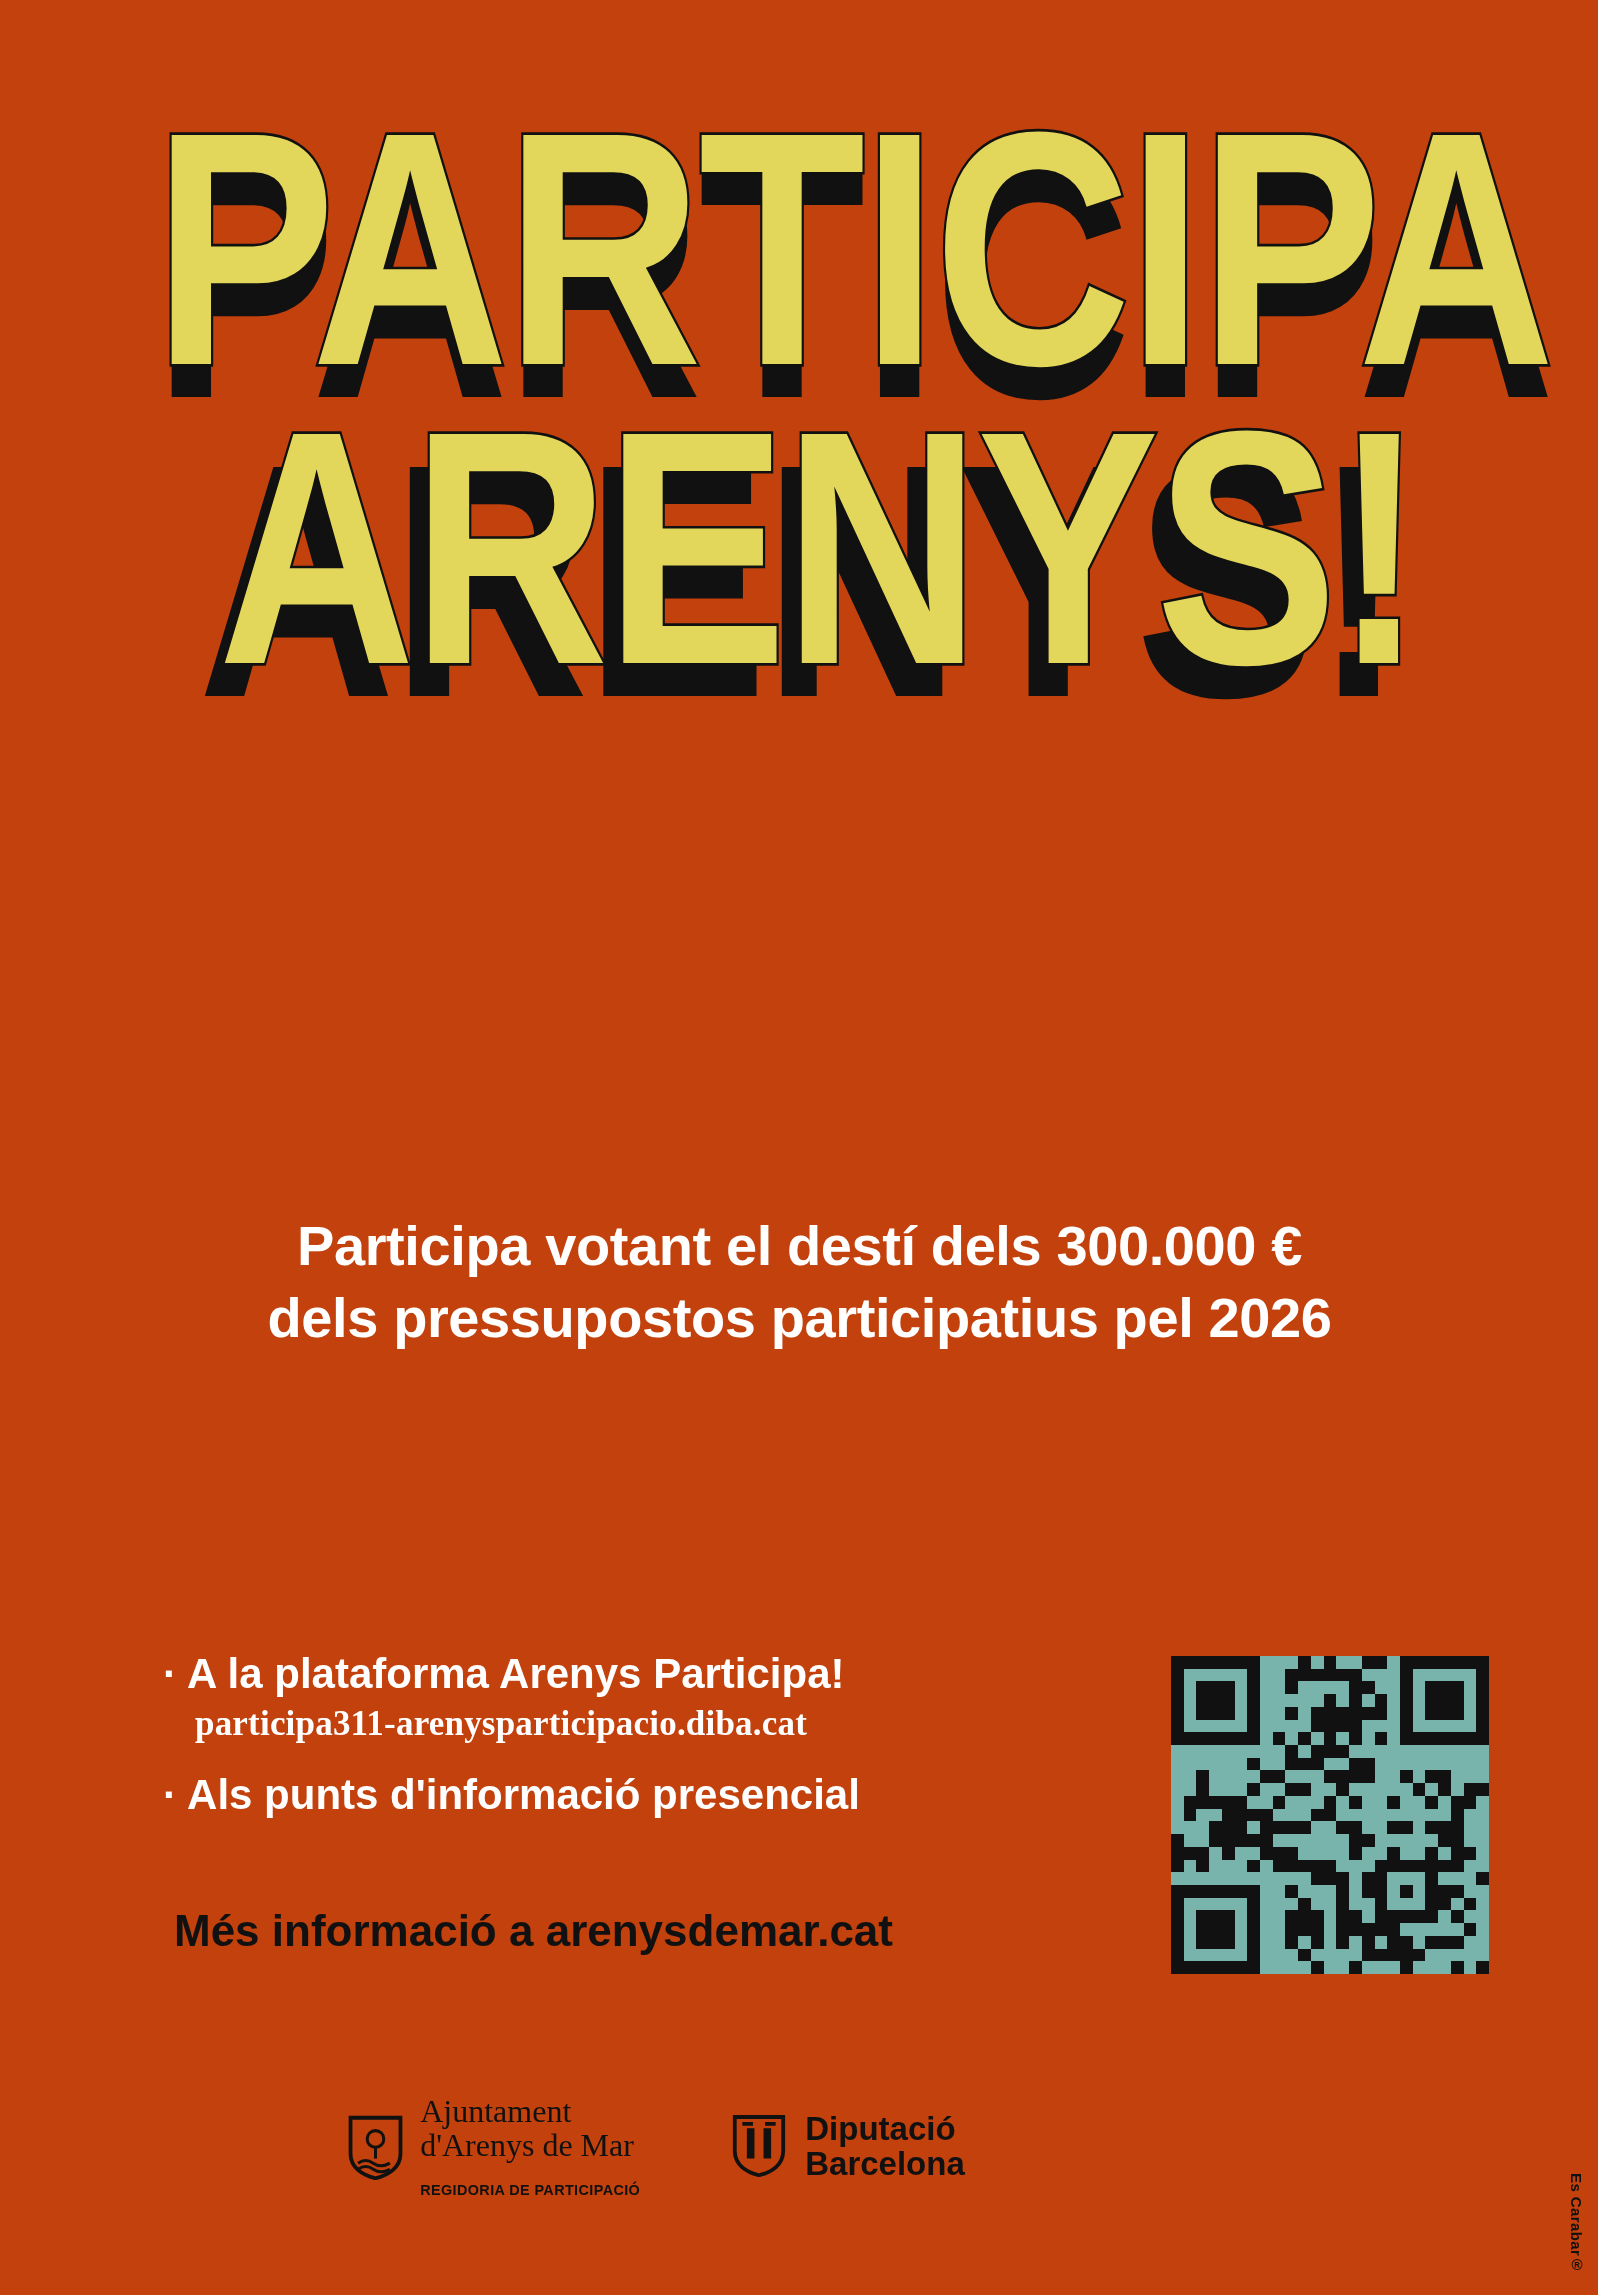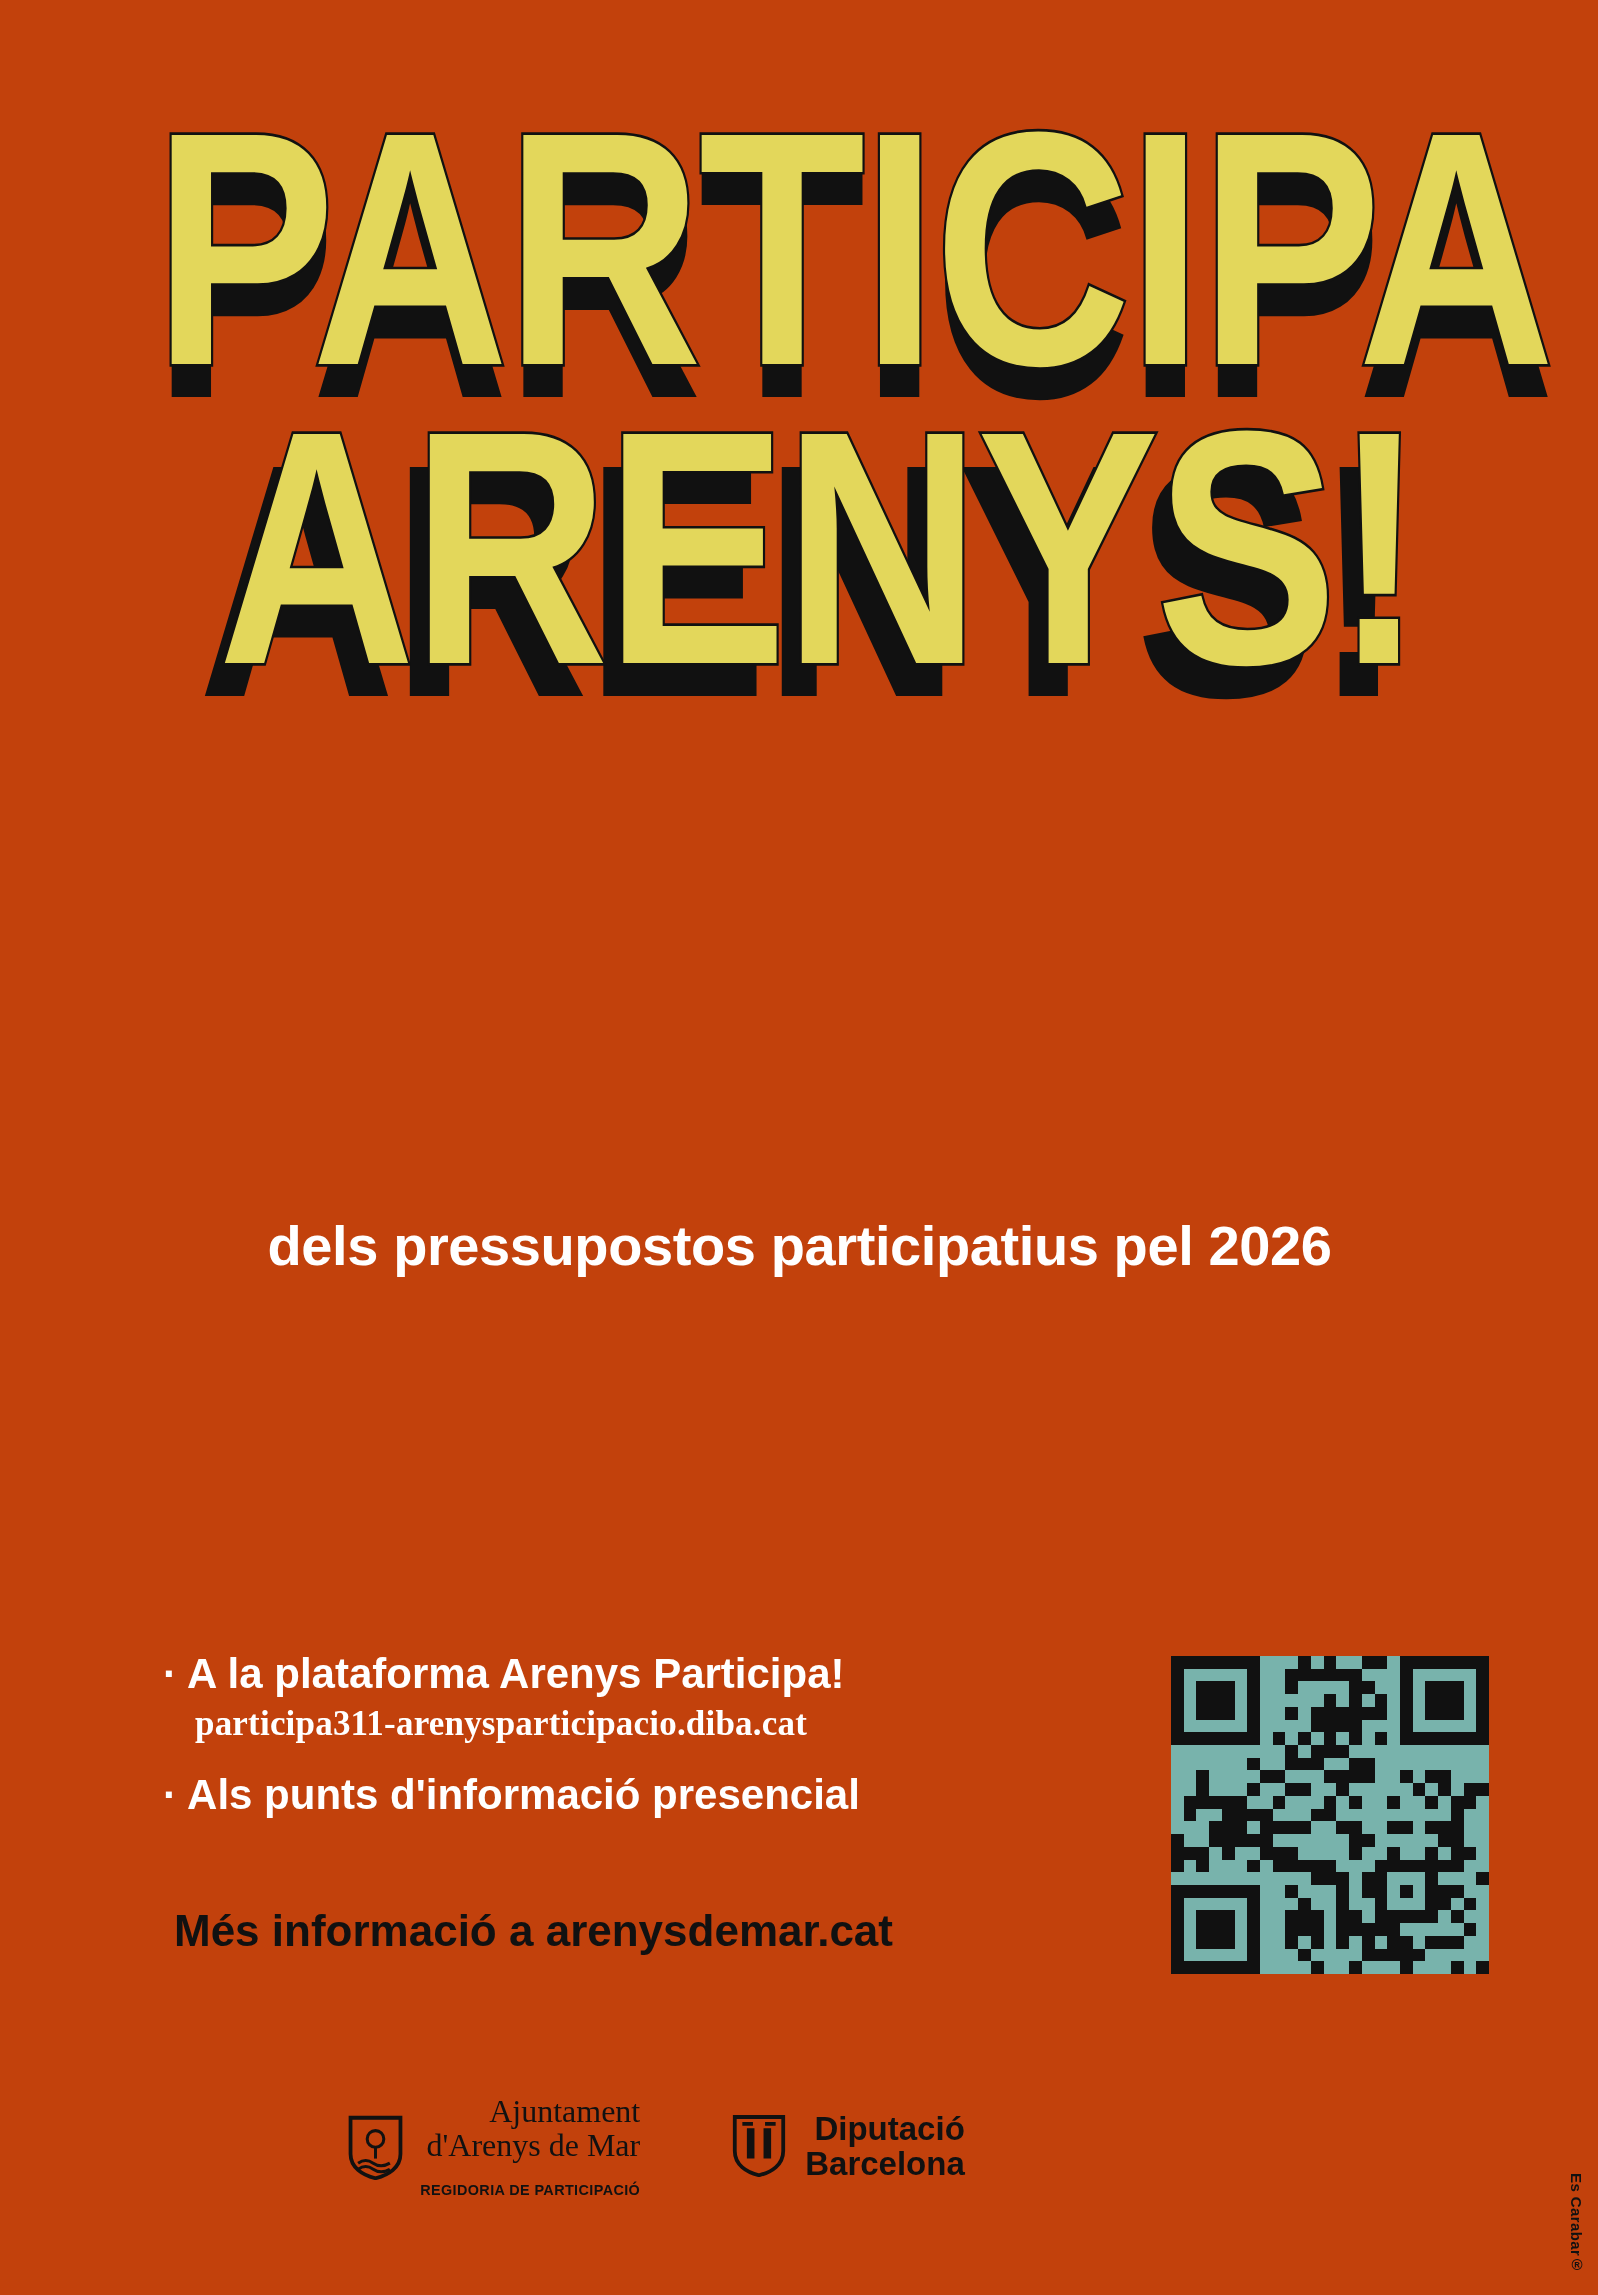--- a/index.html
+++ b/index.html
@@ -159,21 +159,20 @@
   
   .footer {
     position: absolute;
     top: 2095px;
     left: 0;
     width: 1311px;
     display: flex;
     justify-content: center;
     align-items: center;
     gap: 91px;
-    text-align: right;
   }
   .logo-group {
     display: flex;
     align-items: center;
     gap: 15px;
   }
   .crest {
     width: 59px;
     height: 67px;
     position: relative;
@@ -231,20 +230,21 @@
       <span class="shadow"><span class="squash">PARTICIPA</span></span>
       <span class="front"><span class="squash">PARTICIPA</span></span>
     </div>
     <div class="hl-line hl-2">
       <span class="shadow"><span class="squash">ARENYS!</span></span>
       <span class="front"><span class="squash">ARENYS!</span></span>
     </div>
   </div>
 
   <div class="subtitle">
+    <span class="ln">Participa votant el destí dels 300.000 €</span>
     <span class="ln">dels pressupostos participatius pel 2026</span>
   </div>
 
 
   <div class="info">
     <div class="info-item">· A la plataforma Arenys Participa!</div>
     <div class="info-url">participa311-arenysparticipacio.diba.cat</div>
     <div class="info-item2">· Als punts d'informació presencial</div>
   </div>
 

